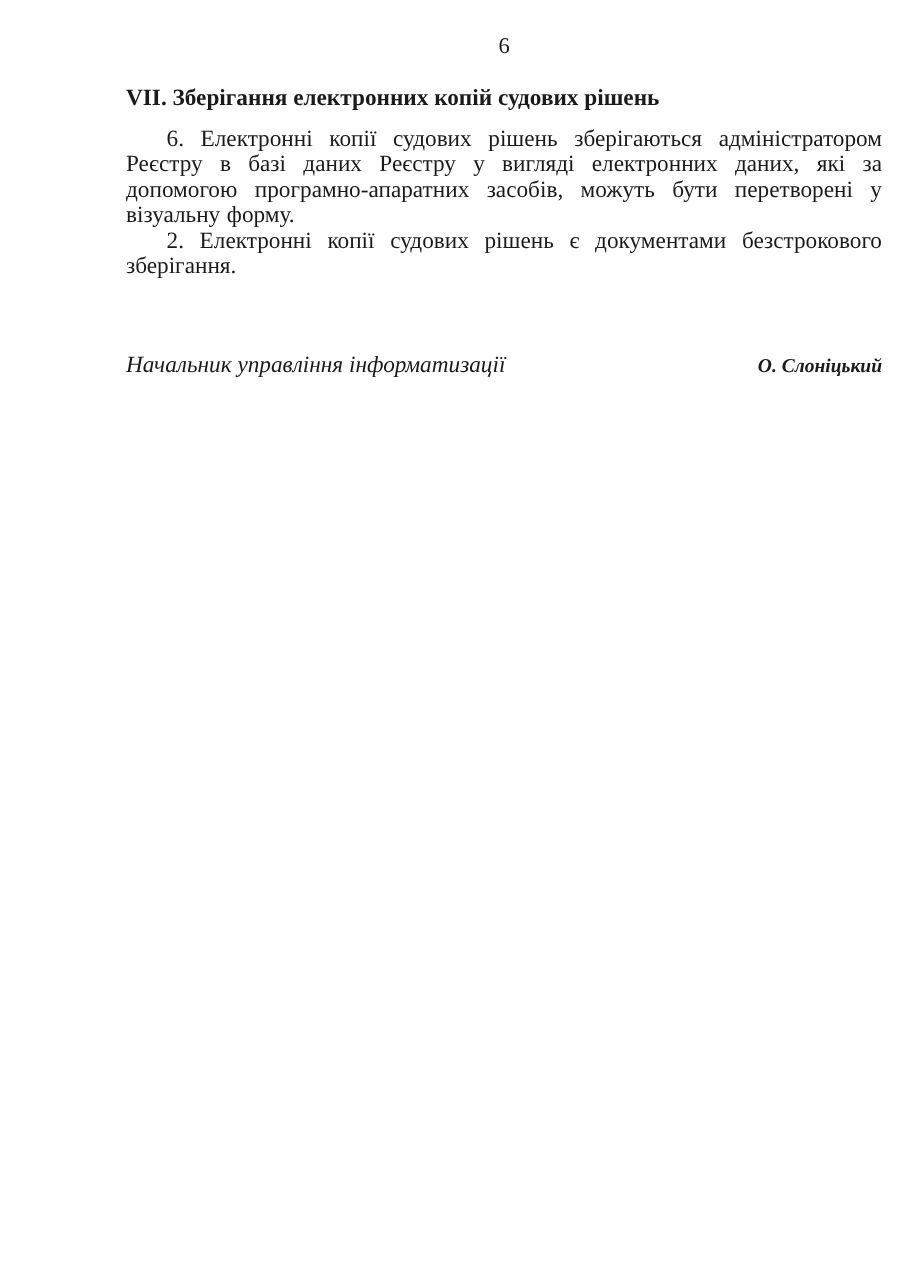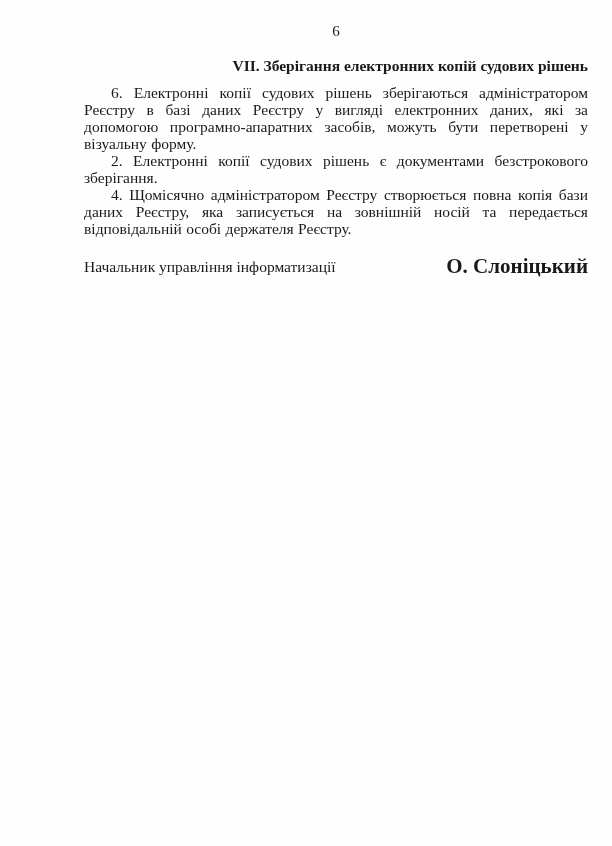--- a/index.html
+++ b/index.html
@@ -33,35 +33,36 @@
     line-height: 17px;
     text-align: justify;
     text-indent: 27px;
     word-spacing: 0.5px;
   }
   .heading {
     margin: 18px 0 10px 0;
     font-size: 15.5px;
     line-height: 17px;
     font-weight: bold;
-    text-align: right;
+    text-align: left;
     text-indent: 0;
   }
   .signature {
-    margin-top: 20px;
+    margin-top: 48px;
     display: flex;
     justify-content: space-between;
     align-items: flex-end;
+    font-style: italic;
   }
   .sig-title {
     font-size: 15.5px;
     line-height: 19px;
   }
   .sig-name {
-    font-size: 21px;
+    font-size: 13px;
     line-height: 19px;
     font-weight: bold;
     white-space: nowrap;
   }
 </style>
 </head>
 <body>
 
 <div class="page">
   <div class="content">
@@ -69,21 +70,20 @@
     <div class="page-number">6</div>
 
 
     <h2 class="heading">VII. Зберігання електронних копій судових рішень</h2>
 
     <p class="para">6. Електронні копії судових рішень зберігаються адміністратором Реєстру в базі даних Реєстру у вигляді електронних даних, які за допомогою програмно-апаратних засобів, можуть бути перетворені у візуальну форму.</p>
 
     <p class="para">2. Електронні копії судових рішень є документами безстрокового зберігання.</p>
 
 
-    <p class="para">4. Щомісячно адміністратором Реєстру створюється повна копія бази даних Реєстру, яка записується на зовнішній носій та передається відповідальній особі держателя Реєстру.</p>
 
     <div class="signature">
       <div class="sig-title">
         <div>Начальник управління інформатизації</div>
       </div>
       <div class="sig-name">О. Слоніцький</div>
     </div>
 
   </div>
 </div>

